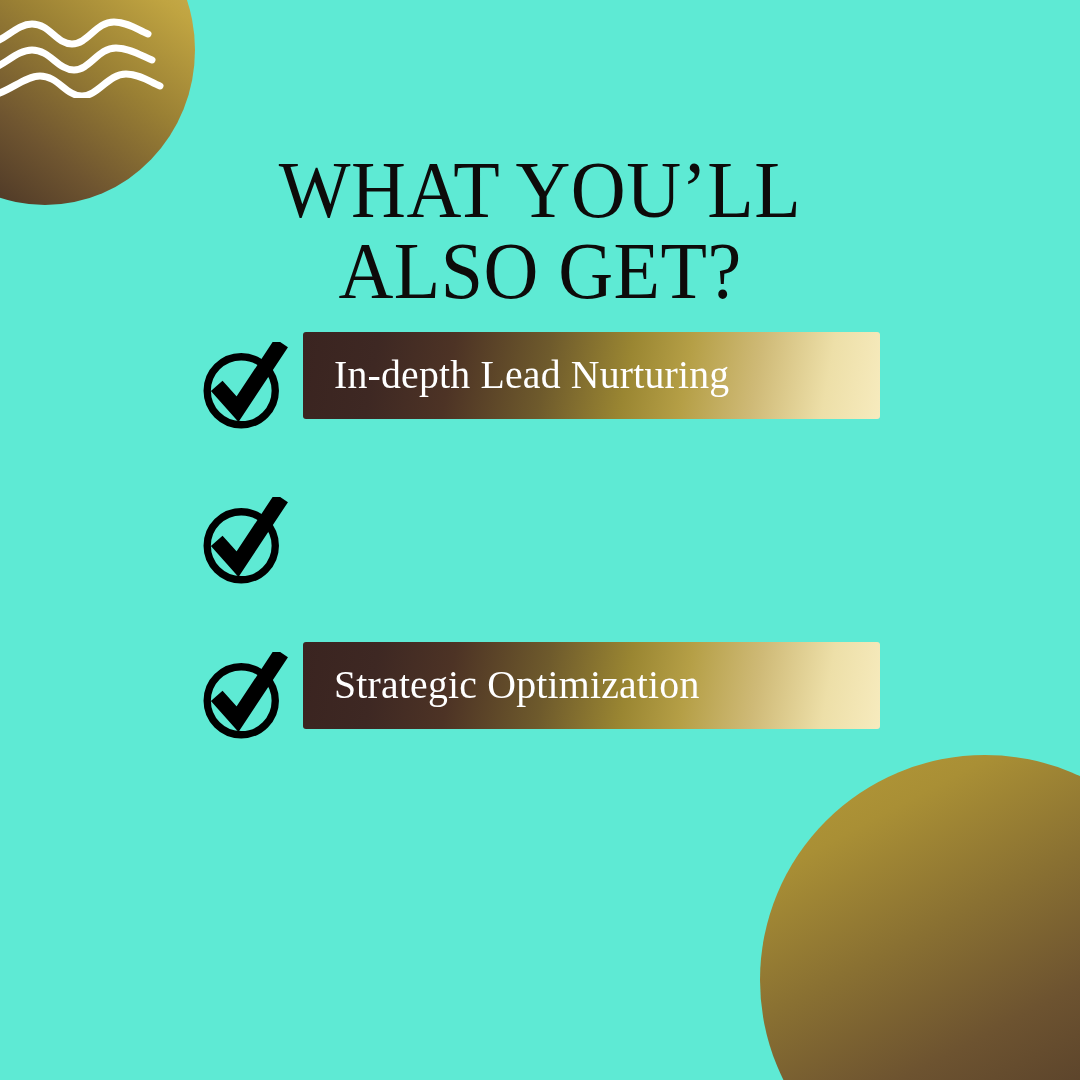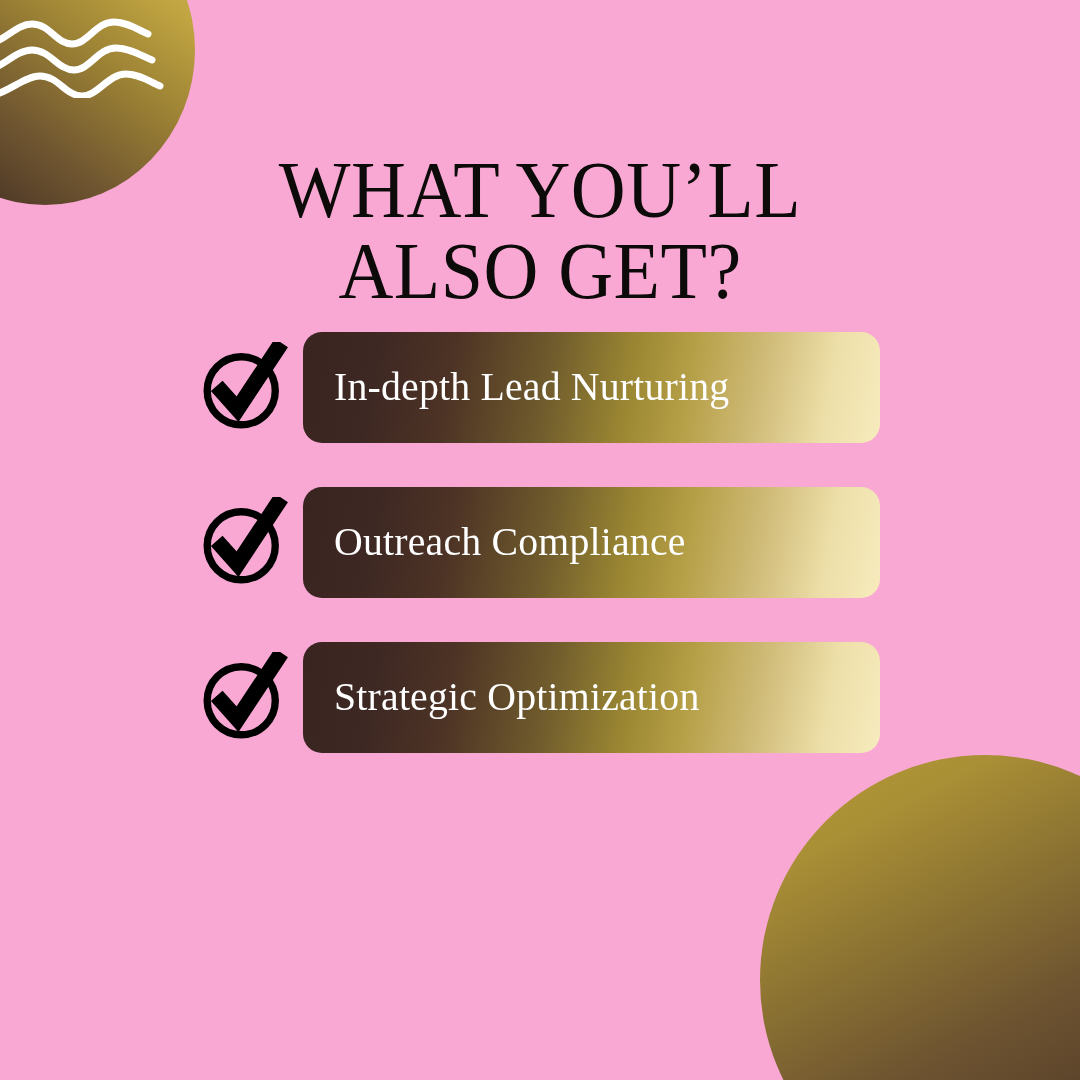--- a/index.html
+++ b/index.html
@@ -5,21 +5,21 @@
   html, body {
     margin: 0;
     padding: 0;
     background: #ffffff;
   }
 
   #canvas {
     position: relative;
     width: 1080px;
     height: 1080px;
-    background: #f9a8d4;
+    background: #5eead4;
     overflow: hidden;
     font-family: "Liberation Serif", "DejaVu Serif", serif;
   }
 
   
   .corner-top-left {
     position: absolute;
     left: -105px;
     top: -105px;
     width: 300px;
@@ -101,22 +101,22 @@
     top: 10px;
     width: 92px;
     height: 92px;
   }
 
   .feature-pill {
     position: absolute;
     left: 303px;
     top: 0;
     width: 577px;
-    height: 111px;
-    border-radius: 19px;
+    height: 87px;
+    border-radius: 3px;
     display: flex;
     align-items: center;
     background: linear-gradient(100deg,
                 #3a2420 0%,
                 #3e2823 13%,
                 #4d3325 26%,
                 #6e5a2c 42%,
                 #9a8632 56%,
                 #b59f46 66%,
                 #cfba77 78%,
@@ -167,23 +167,20 @@
       <div class="feature-pill">
         <span class="feature-label">In-depth Lead Nurturing</span>
       </div>
     </div>
 
     <div class="feature-row">
       <svg class="check-icon" viewBox="0 0 100 100" xmlns="http://www.w3.org/2000/svg">
         <circle cx="47" cy="53" r="37" fill="none" stroke="#000000" stroke-width="8"></circle>
         <path d="M 26 54 L 43 73 L 86 8" fill="none" stroke="#000000" stroke-width="17" stroke-linecap="square" stroke-linejoin="miter"></path>
       </svg>
-      <div class="feature-pill">
-        <span class="feature-label">Outreach Compliance</span>
-      </div>
     </div>
 
 
     <div class="feature-row">
       <svg class="check-icon" viewBox="0 0 100 100" xmlns="http://www.w3.org/2000/svg">
         <circle cx="47" cy="53" r="37" fill="none" stroke="#000000" stroke-width="8"></circle>
         <path d="M 26 54 L 43 73 L 86 8" fill="none" stroke="#000000" stroke-width="17" stroke-linecap="square" stroke-linejoin="miter"></path>
       </svg>
       <div class="feature-pill">
         <span class="feature-label">Strategic Optimization</span>

